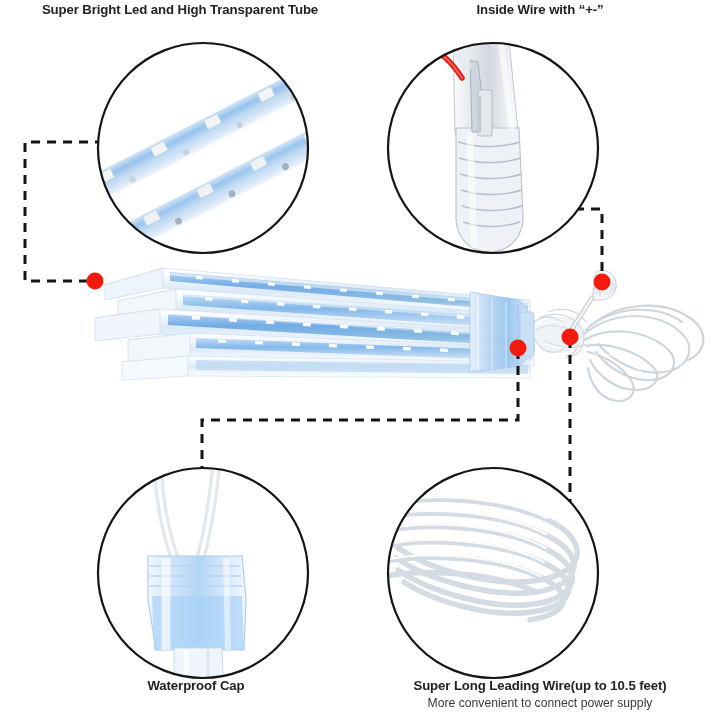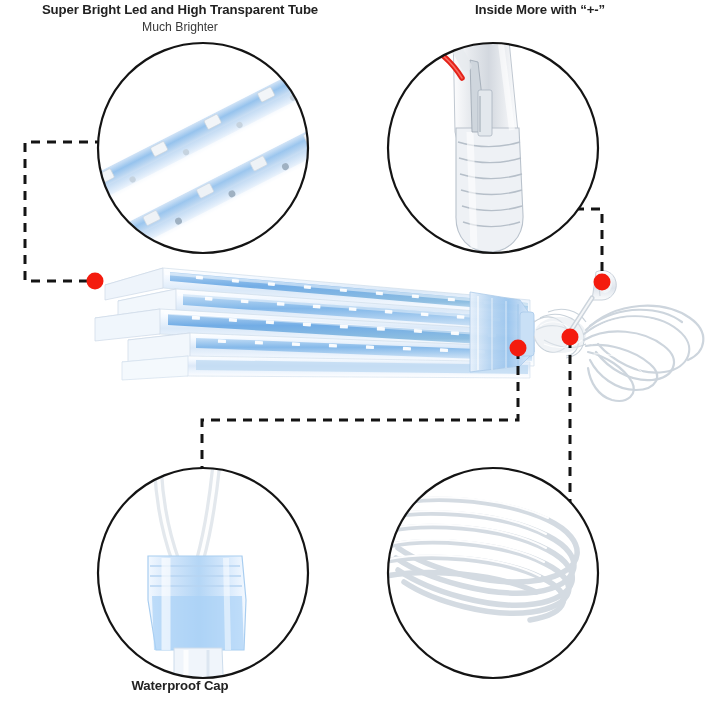--- a/index.html
+++ b/index.html
@@ -47,21 +47,21 @@
     display: block;
     font-weight: normal;
     font-size: 12.2px;
     color: #3a3a3a;
     margin-top: 2px;
     white-space: nowrap;
   }
 
   #cap-tl { left: 0px;   top: 2px;   width: 360px; }
   #cap-tr { left: 360px; top: 2px;   width: 360px; }
-  #cap-bl { left: 0px;   top: 678px; width: 360px; }
+  #cap-bl { left: 16px;   top: 678px; width: 360px; }
   #cap-br { left: 360px; top: 678px; width: 360px; }
 </style>
 </head>
 <body>
 
 <div id="page">
 
   <svg class="svg-layer" viewBox="0 0 720 720">
     <defs>
 
@@ -437,25 +437,28 @@
           <path d="M370,554 L336,558"></path>
         </g>
       </g>
       <circle cx="493" cy="573" r="105" fill="none" stroke="#141414" stroke-width="2.2"></circle>
     </g>
 
   </svg>
 
   <div class="caption" id="cap-tl">
     <span class="cap-title">Super Bright Led and High Transparent Tube</span>
-    <span class="cap-sub">Much Brighter</span>
   </div>
 
   <div class="caption" id="cap-tr">
-    <span class="cap-title">Inside More with  “+-”</span>
+    <span class="cap-title">Inside Wire with  “+-”</span>
   </div>
 
   <div class="caption" id="cap-bl">
     <span class="cap-title">Waterproof Cap</span>
   </div>
 
+  <div class="caption" id="cap-br">
+    <span class="cap-title">Super Long Leading Wire(up to 10.5 feet)</span>
+    <span class="cap-sub">More convenient to connect power supply</span>
+  </div>
 
 </div>
 
 </body></html>

